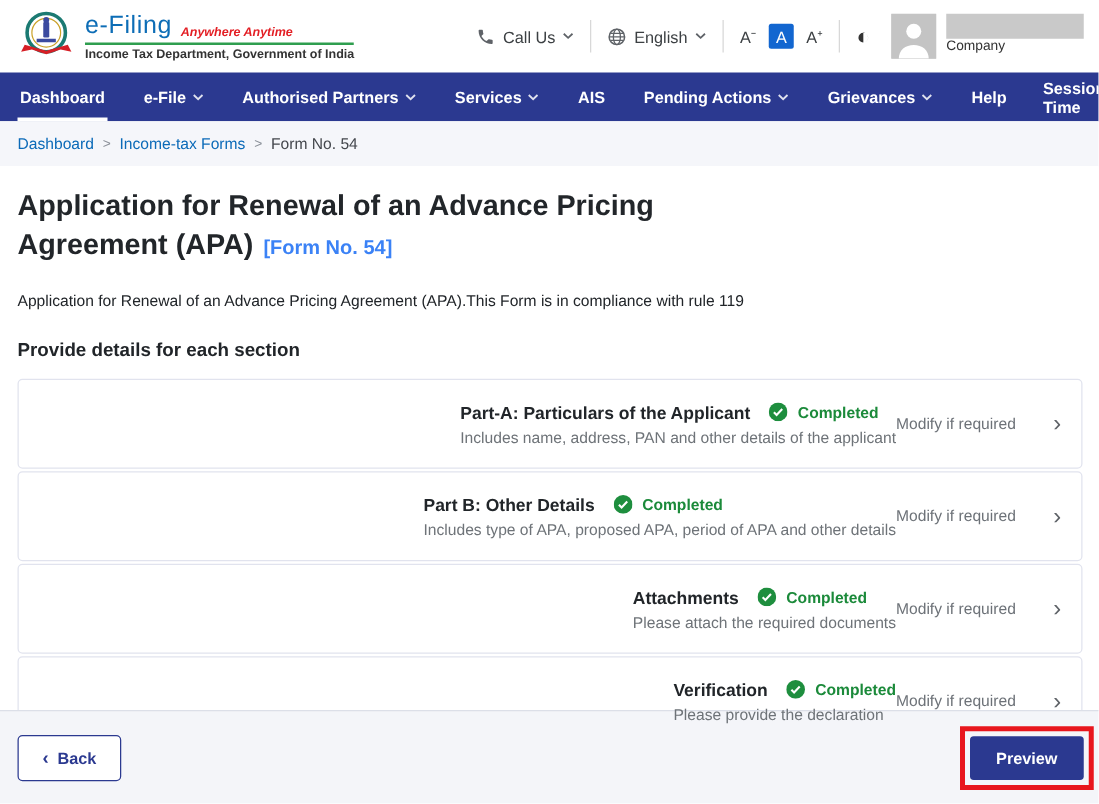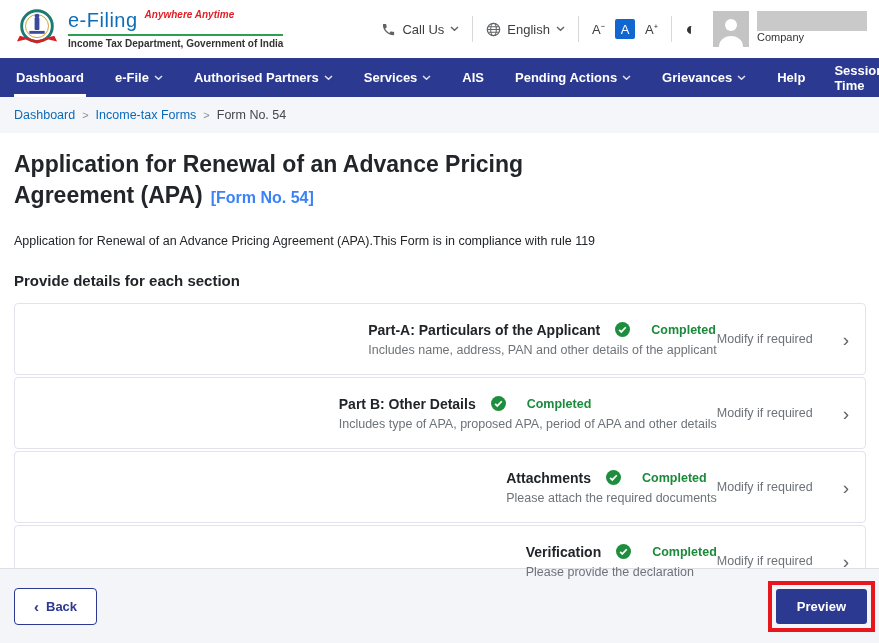--- a/index.html
+++ b/index.html
@@ -4,21 +4,21 @@
 <style>
   * { margin:0; padding:0; box-sizing:border-box; }
   body { font-family:"Liberation Sans", sans-serif; background:#fff; }
   .viewport { width:879px; height:643px; overflow:hidden; background:#fff; position:relative; }
 
   
   .topbar { height:58px; display:flex; align-items:center; padding:0 12px 0 14px; background:#fff; }
   .brand { display:flex; align-items:center; gap:8px; }
   .emblem { width:46px; height:46px; }
   .brand-text { display:flex; flex-direction:column; }
-  .brand-title-row { display:flex; align-items:flex-start; gap:7px; border-bottom:2px solid #2f9e4f; padding-bottom:2px; }
+  .brand-title-row { display:flex; align-items:flex-end; gap:7px; border-bottom:2px solid #2f9e4f; padding-bottom:2px; }
   .brand-name { font-size:20px; color:#0d6db6; letter-spacing:.5px; }
   .brand-tagline { font-size:10px; font-style:italic; color:#e31e24; font-weight:600; }
   .brand-dept { font-size:10px; color:#333; margin-top:2px; font-weight:600; }
 
   .top-right { margin-left:auto; display:flex; align-items:center; gap:13px; }
   .top-item { display:flex; align-items:center; gap:6px; font-size:13px; color:#3c4043; cursor:pointer; }
   .vsep { width:1px; height:26px; background:#d8d8d8; }
   .chev-down { color:#5f6368; }
   .font-ctrl { display:flex; align-items:center; gap:10px; }
   .fbtn { font-size:13px; color:#3c4043; cursor:pointer; }
@@ -48,21 +48,21 @@
   .main { padding:16px 13px 0 14px; background:#fff; height:435px; }
   h1.page-title { font-size:23px; font-weight:700; color:#22262a; line-height:1.33; max-width:565px; }
   .form-tag { font-size:16px; color:#3b82f6; font-weight:700; margin-left:8px; white-space:nowrap; }
   .page-desc { margin-top:24px; font-size:12.5px; color:#212529; }
   .section-heading { margin-top:24px; font-size:15px; font-weight:700; color:#212529; }
   .cards { margin-top:14px; }
   .card { height:72px; border:1px solid #e1e3ee; border-radius:4px; margin-bottom:2px; display:flex; align-items:center; justify-content:flex-end; padding:0 16px 0 21px; background:#fff; cursor:pointer; }
   .card-left { display:flex; flex-direction:column; gap:5px; }
   .card-title-row { display:flex; align-items:center; gap:15px; }
   .card-title { font-size:14px; font-weight:700; color:#212529; }
-  .status { display:flex; align-items:center; gap:21px; }
+  .status { display:flex; align-items:center; gap:8px; }
   .status-label { font-size:12.5px; font-weight:700; color:#1b8a3a; }
   .card-desc { font-size:12.5px; color:#6e7378; }
   .card-right { display:flex; align-items:center; gap:30px; }
   .card-action { font-size:12.5px; color:#6d7278; }
   .chevron-right { font-size:19px; color:#5f6368; line-height:1; }
 
   
   .footer { height:75px; background:#f4f5f9; border-top:1px solid #dcdfe8; display:flex; align-items:center; justify-content:space-between; padding:0 3px 0 14px; }
   .btn-back { display:flex; align-items:center; gap:7px; background:#fff; border:1px solid #2b3990; border-radius:4px; color:#2b3990; font-weight:700; font-size:13px; padding:9px 19px; cursor:pointer; font-family:inherit; }
   .back-chev { font-size:15px; font-weight:700; }

